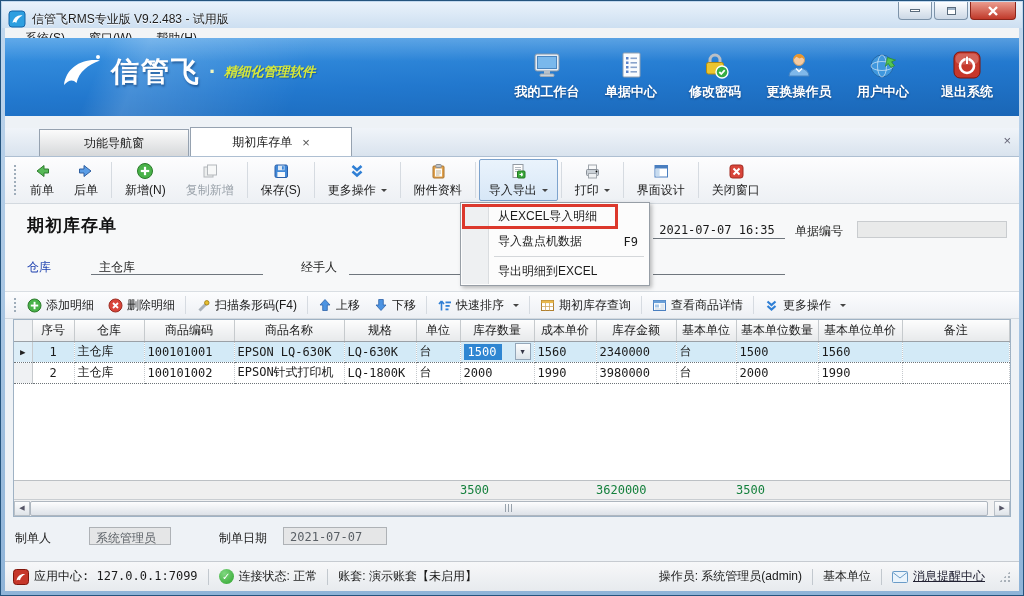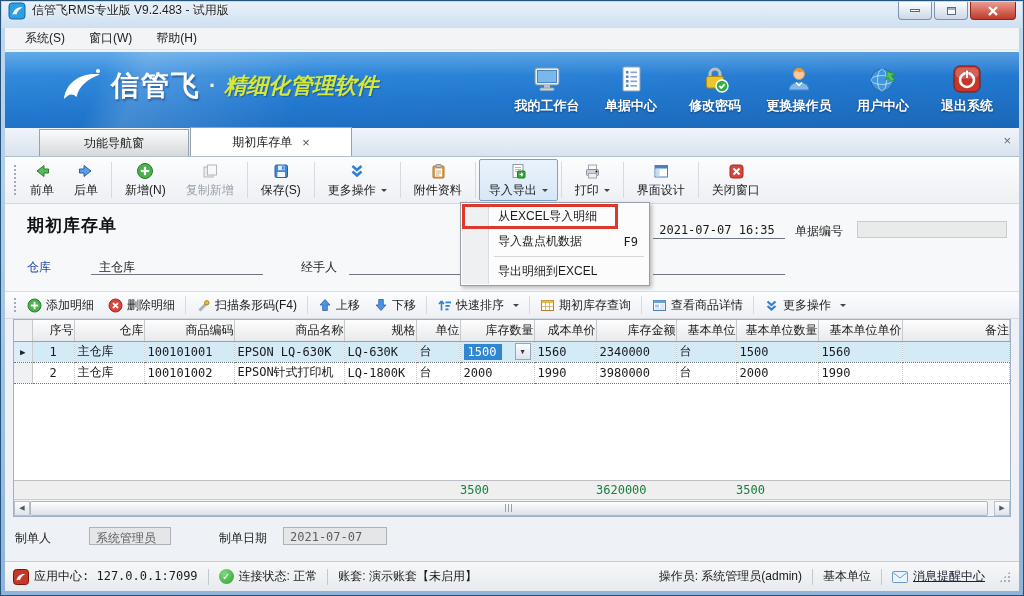--- a/index.html
+++ b/index.html
@@ -2,42 +2,42 @@
 <html><head>
 <meta charset="utf-8">
 <style>
   *{box-sizing:border-box;margin:0;padding:0}
   html,body{width:1024px;height:596px;overflow:hidden}
   body{position:relative;font-family:"Liberation Sans","DejaVu Sans",sans-serif;font-size:12px;color:#1a1a1a;background:#fff}
   svg{display:block}
 
   
   .window{position:absolute;inset:0;background:linear-gradient(#c2d8ee,#8fb4d8);border:1px solid #24547e}
-  .titlebar{position:absolute;left:1px;right:1px;top:1px;height:26px;display:flex;align-items:flex-start;gap:6px;padding:0 6px;background:linear-gradient(#e9f2fb,#cddff1)}
+  .titlebar{position:absolute;left:1px;right:1px;top:1px;height:26px;display:flex;align-items:flex-end;gap:6px;padding:0 6px;background:linear-gradient(#e9f2fb,#cddff1)}
   .titlebar .title{font-size:12px;color:#1c1c1c;text-shadow:0 1px 0 rgba(255,255,255,.8)}
   .wctrls{margin-left:auto;display:flex;gap:2px;align-self:flex-start}
   .wbtn{height:18px;border:1px solid #7d93a9;border-top:none;border-radius:0 0 4px 4px;background:linear-gradient(#fdfeff,#ccd8e6);display:flex;align-items:center;justify-content:center;cursor:pointer}
   .wbtn.min,.wbtn.res{width:34px}
   .wbtn.close{width:46px;background:linear-gradient(#eb9c8e,#c0392a);border-color:#8c2419}
   .glyph-min{width:10px;height:3px;background:#fff;border:1px solid #5a6b7c}
   .glyph-res{width:9px;height:8px;border:1px solid #5a6b7c;background:#fff;box-shadow:inset 0 2px 0 #9fb4c8}
 
   .client{position:absolute;left:4px;right:4px;top:27px;bottom:4px;background:#eef2f6}
 
   
   .menubar{position:absolute;left:0;right:0;top:0;height:22px;background:#f2f4f6;border-bottom:1px solid #e2e6ea;display:flex;align-items:center;padding-left:8px}
   .menubar .mitem{padding:2px 12px;cursor:default}
 
   
-  .banner{position:absolute;left:0;right:0;top:24px;height:78px;background:linear-gradient(178deg,#3a95e4 0%,#2278ce 55%,#1a66b6 100%);overflow:hidden}
+  .banner{position:absolute;left:0;right:0;top:10px;height:78px;background:linear-gradient(178deg,#3a95e4 0%,#2278ce 55%,#1a66b6 100%);overflow:hidden}
   .banner::after{content:"";position:absolute;inset:0;background:linear-gradient(112deg,rgba(255,255,255,0) 10%,rgba(255,255,255,.16) 14%,rgba(255,255,255,0) 30%),linear-gradient(#ffffff33,#ffffff00 30%)}
   .brand{position:absolute;left:52px;top:14px;display:flex;align-items:center;gap:8px;z-index:2}
   .brand .bname{color:#fff;font-size:28px;font-weight:bold;letter-spacing:2px;text-shadow:1px 2px 2px rgba(0,40,90,.45)}
   .brand .bdot{color:#f0f6c0;font-size:22px;font-weight:bold}
-  .brand .btag{color:#d7e838;font-size:22px;font-weight:bold;font-style:italic;text-shadow:1px 1px 1px rgba(0,40,90,.4)}
+  .brand .btag{color:#d7e838;font-size:13px;font-weight:bold;font-style:italic;text-shadow:1px 1px 1px rgba(0,40,90,.4)}
   .bactions{position:absolute;right:10px;top:8px;display:flex;z-index:2}
   .baction{width:84px;display:flex;flex-direction:column;align-items:center;gap:3px;cursor:pointer;padding-top:4px}
   .baction .blabel{color:#fff;font-weight:bold;font-size:13px;text-shadow:0 1px 2px rgba(0,30,70,.6);white-space:nowrap}
 
   
   .tabstrip{position:absolute;left:0;right:0;top:100px;height:29px;background:linear-gradient(#f0f4f9,#d9e3ee);border-bottom:1px solid #aebfd2}
   .tab{position:absolute;bottom:0;height:27px;display:flex;align-items:center;justify-content:center;gap:10px;border:1px solid #96a2b0;border-bottom:none;font-size:12px;cursor:pointer}
   .tab.inactive{left:34px;width:150px;background:linear-gradient(#fbfbfb,#d6d8da)}
   .tab.active{left:185px;width:162px;height:29px;background:#fff;z-index:2}
   .tabx{color:#555;font-size:13px;cursor:pointer;line-height:1}
@@ -65,21 +65,21 @@
 
   
   .detailbar{position:absolute;left:0;right:0;top:263px;height:28px;background:linear-gradient(#fcfdfe,#edf0f4);border-top:1px solid #d9dee3;border-bottom:1px solid #d3d9df;display:flex;align-items:center;padding-left:4px}
   .dbtn{display:flex;align-items:center;gap:4px;height:22px;padding:0 7px;border-radius:2px;cursor:pointer;white-space:nowrap}
   .detailbar .grip{height:18px}
   .detailbar .vsep{height:18px}
 
   
   .gridpanel{position:absolute;left:8px;right:8px;top:291px;height:198px;background:#fff;border:1px solid #9fb2c4;display:flex;flex-direction:column}
   table.grid{border-collapse:collapse;table-layout:fixed;width:100%;font-family:"DejaVu Sans Mono","Liberation Mono",monospace;font-size:12px}
-  .grid th{height:21px;font-weight:normal;font-family:"Liberation Sans","DejaVu Sans",sans-serif;background:linear-gradient(#fdfdfd,#e7e9eb);border-right:1px solid #c6cacd;border-bottom:1px solid #9ba1a7;text-align:right;overflow:hidden;white-space:nowrap}
+  .grid th{height:21px;font-weight:normal;font-family:"Liberation Sans","DejaVu Sans",sans-serif;background:linear-gradient(#fdfdfd,#e7e9eb);border-right:1px solid #c6cacd;border-bottom:1px solid #9ba1a7;text-align:center;overflow:hidden;white-space:nowrap}
   .grid td{height:21px;border-right:1px dotted #c4c8cc;border-bottom:1px dotted #6e7478;padding:0 3px;overflow:hidden;white-space:nowrap}
   .grid .marker{background:#eff1f3;border-right:1px solid #c6cacd;text-align:center;font-size:9px;color:#222}
   .grid tr.sel td{background:#d3eaf7}
   .grid tr.sel .marker{background:#dcedf7}
   .grid .c-center{text-align:center}
   .combo{display:flex;align-items:center;height:19px}
   .combo-val{background:#2f86d2;color:#fff;padding:1px 4px;min-width:38px}
   .combo-btn{margin-left:auto;width:16px;height:17px;border:1px solid #94a6b8;background:linear-gradient(#fbfcfd,#dde4ea);display:flex;align-items:center;justify-content:center;font-size:7px;color:#334;cursor:pointer}
   .gridfiller{flex:1;background:#fff}
   .totalswrap{border-top:1px solid #bcc0c4;background:#efefef}

